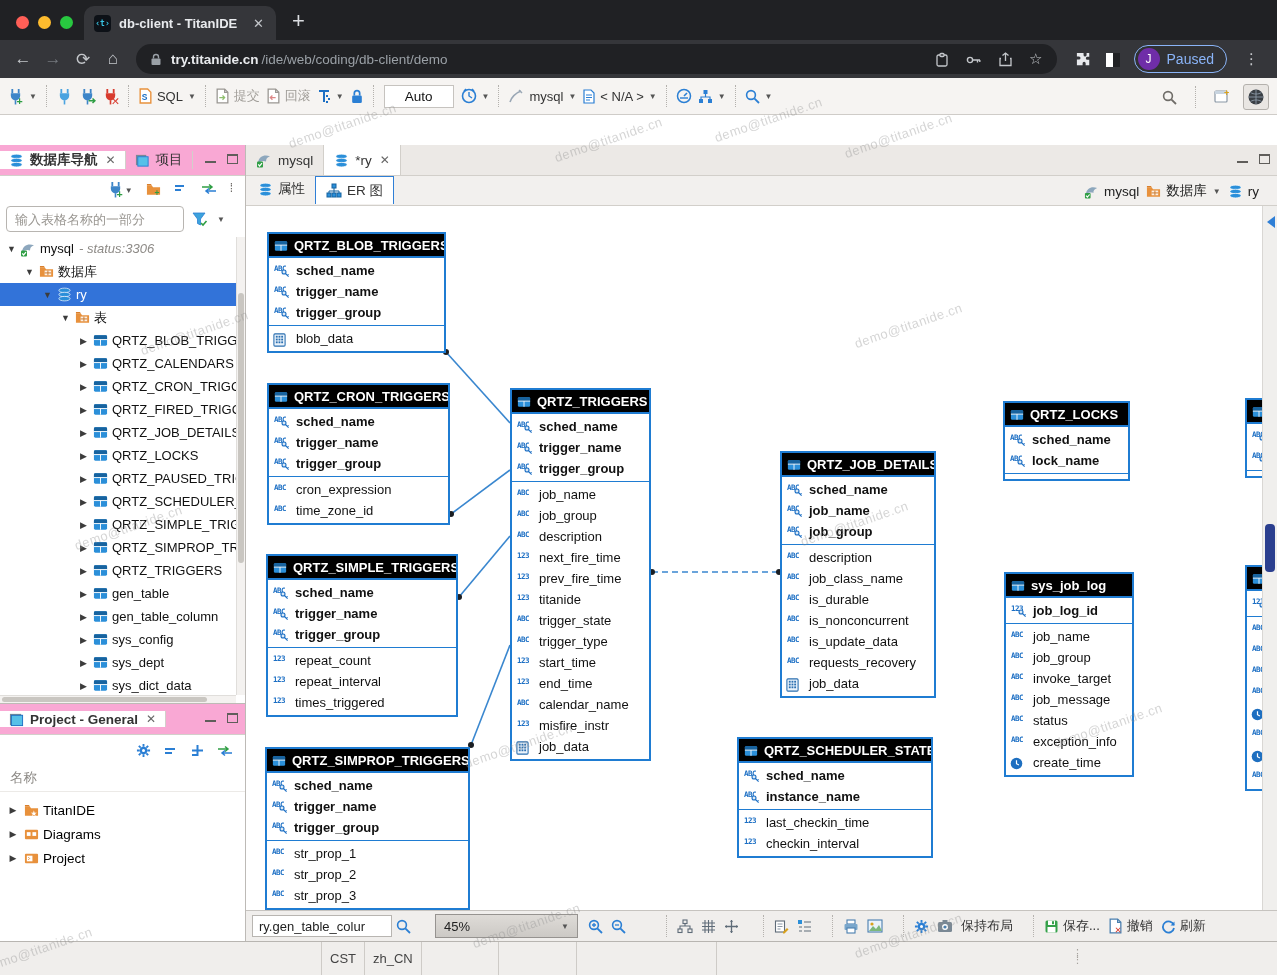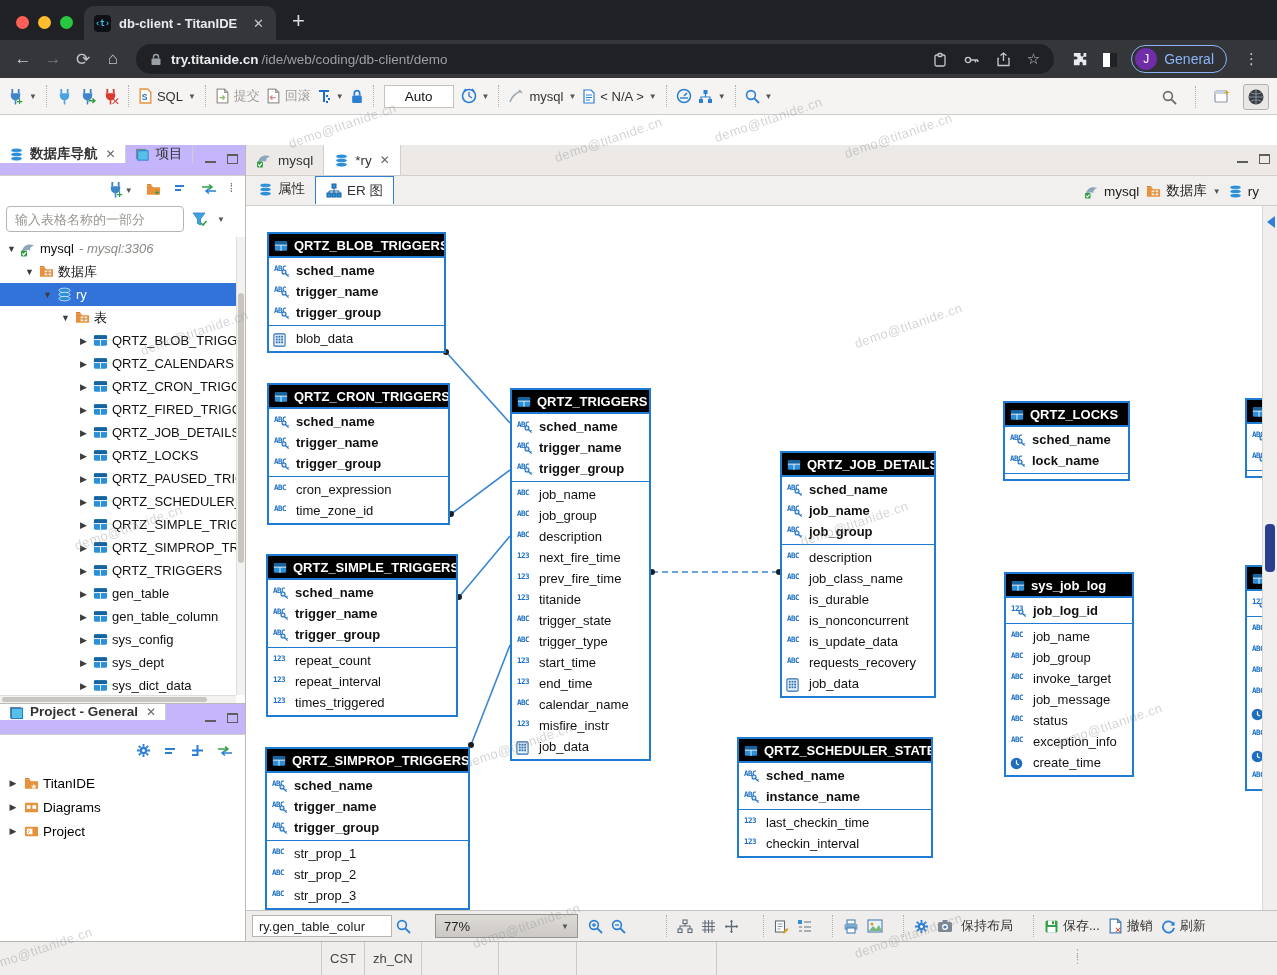--- a/index.html
+++ b/index.html
@@ -34,21 +34,21 @@
 .tbtn{display:flex;align-items:center;gap:4px;padding:3px 3px;border-radius:3px;white-space:nowrap}
 .caret{font-size:8px;color:#555;margin-left:1px}
 .tsep{width:1px;height:22px;border-left:1px dotted #b4b1ad;margin:0 6px}
 .autobox{background:#fff;border:1px solid #c6c3bf;padding:3px 20px;font-size:13.5px;color:#111;margin:0 4px}
 .dimtxt{color:#a09d98}
 .tright{position:absolute;right:8px;top:0;height:37px;display:flex;align-items:center;gap:12px}
 .globebtn{width:26px;height:26px;border:1px solid #b4b1ad;border-radius:3px;background:#e9e6e3;display:flex;align-items:center;justify-content:center}
 
 .workspace{position:absolute;top:145px;left:0;right:0;bottom:34px;display:flex}
 .sidebar{width:246px;border-right:1px solid #bdbab6;display:flex;flex-direction:column;background:#fff;flex:0 0 246px}
-.vtabs{height:31px;background:#c4b5fd;display:flex;align-items:flex-start;position:relative;border-bottom:1px solid #d2cfca;flex:0 0 31px}
+.vtabs{height:31px;background:#f9a8d4;display:flex;align-items:center;position:relative;border-bottom:1px solid #d2cfca;flex:0 0 31px}
 .vtab{display:flex;align-items:center;gap:6px;padding:0 9px;font-size:13.5px;color:#333;border-right:1px solid #d2cfca}
 .vtab.active{background:#fff;font-weight:bold}
 .vclose{color:#666;font-size:12px;margin-left:2px}
 .winbtns{position:absolute;right:7px;top:9px;display:flex;gap:11px}
 .wmin{width:11px;height:9px;border-bottom:2px solid #5f5d5a}
 .wmax{width:11px;height:10px;border:1px solid #5f5d5a;border-top:2px solid #5f5d5a}
 .paneltools{height:25px;display:flex;align-items:center;justify-content:flex-end;gap:13px;padding:0 12px;flex:0 0 25px}
 .searchrow{height:36px;display:flex;align-items:center;padding:0 6px;gap:8px;flex:0 0 36px}
 .searchbox{width:178px;height:26px;border:1px solid #b8b5b1;border-radius:4px;font-size:13px;padding:0 8px;color:#888;font-family:inherit;background:#fff}
 .searchbox::placeholder{color:#9a9792}
@@ -155,21 +155,21 @@
     <div class="chromeicons">
       <span><svg class="svg" width="17" height="17" viewBox="0 0 17 17">
             <path d="M6 2h3v2.2a1.6 1.6 0 0 0 3.2 0V2H15v4h-2a1.6 1.6 0 0 0 0 3.2h2V15h-3.8v-2a1.6 1.6 0 0 0-3.2 0v2H2V9h2.2a1.6 1.6 0 0 0 0-3.2H2V2z" fill="#e8eaed" transform="scale(0.95)"></path>
           </svg></span>
       <span><svg class="svg" width="16" height="16" viewBox="0 0 16 16">
             <rect x="1" y="1" width="14" height="14" fill="#fff"></rect>
             <rect x="8" y="1" width="7" height="14" fill="#202124"></rect>
           </svg></span>
       <div class="profile">
         <div class="avatar">J</div>
-        <div class="paused">General</div>
+        <div class="paused">Paused</div>
       </div>
       <div class="kebab">⋮</div>
     </div>
   </div>
 
 
   <div class="toolbar">
     <span class="tbtn">
         <span id="ic-plugnew"><svg class="svg" width="17" height="17" viewBox="0 0 16 16">
             <path d="M5 1v4M11 1v4" stroke="#3d85c8" stroke-width="1.7" fill="none"></path>
@@ -380,21 +380,21 @@
       <div class="trow" style="padding-left: 4px;">
             <span class="arr">▼</span>
             <span class="tic">
               <svg class="svg" width="16" height="16" viewBox="0 0 16 16">
                 <path d="M2 10.5C3 4.5 8 2 14 4.2 11 5.3 10 7 10 9.5 8 8.5 5 9 2 10.5z" fill="#8da7bd"></path>
                 <rect x="1" y="9.5" width="6" height="6" rx="1" fill="#2f9e44"></rect>
                 <path d="M2.2 12.4l1.4 1.6 2.4-2.8" stroke="#fff" stroke-width="1.2" fill="none"></path>
               </svg>
             </span>
             <span>mysql</span>
-            <span class="tsuffix"> - mysql:3306</span>
+            <span class="tsuffix"> - status:3306</span>
           </div>
           <div class="trow" style="padding-left: 22px;">
             <span class="arr">▼</span>
             <span class="tic">
               <svg class="svg" width="15" height="15" viewBox="0 0 16 16">
                 <path d="M1 3.5h5l1.5 2H15v8H1z" fill="#e8913c"></path>
                 <path d="M1 3.5V2.2h4.2l1 1.3z" fill="#d97f2c"></path>
                 <rect x="6" y="7" width="7" height="5" fill="#fff" opacity="0.85"></rect>
                 <path d="M6 9.5h7M9.5 7v5" stroke="#c8762a"></path>
               </svg>
@@ -653,20 +653,21 @@
               </svg></span>
           <span id="ic-expand2"><svg class="svg" width="13" height="13" viewBox="0 0 13 13">
                 <path d="M1 6.5h11M6.5 1v11" stroke="#2b7fd4" stroke-width="2"></path>
                 <path d="M1 11h6" stroke="#2b7fd4" stroke-width="2"></path>
               </svg></span>
           <span id="ic-link2"><svg class="svg" width="16" height="12" viewBox="0 0 16 12">
                 <path d="M1 4h10M8 1.5L11 4 8 6.5" stroke="#2f9e44" stroke-width="1.5" fill="none"></path>
                 <path d="M15 8H5M8 5.5L5 8l3 2.5" stroke="#2b7fd4" stroke-width="1.5" fill="none"></path>
               </svg></span>
         </div>
+        <div class="namehdr">名称</div>
         <div class="ptree" id="projtree">
             <div class="prow">
               <span class="arr">▶</span>
               <span class="tic"><svg class="svg" width="15" height="15" viewBox="0 0 16 16">
                   <path d="M1 3.5h5l1.5 2H15v8H1z" fill="#e8913c"></path>
                   <path d="M1 3.5V2.2h4.2l1 1.3z" fill="#d97f2c"></path>
                   <text x="7" y="14" font-size="8" fill="#fff">★</text>
                 </svg></span>
               <span>TitanIDE</span>
             </div>
@@ -1539,21 +1540,21 @@
       <div class="ertoolbar">
         <input class="erinput" value="ry.gen_table_colur" style="">
         <span class="erbtn" id="ic-ermag">
             <svg class="svg" width="15" height="15" viewBox="0 0 15 15">
               <circle cx="6" cy="6" r="4.4" fill="none" stroke="#2b7fd4" stroke-width="1.6"></circle>
               <path d="M9.3 9.3L14 14" stroke="#2b7fd4" stroke-width="1.8"></path>
             </svg>
           </span>
         <span style="width:14px"></span>
         <div class="zoomcombo">
-            <span>77%</span>
+            <span>45%</span>
             <span class="caret">▼</span>
           </div>
         <span class="erbtn" id="ic-zin">
             <svg class="svg" width="15" height="15" viewBox="0 0 15 15">
               <circle cx="6" cy="6" r="4.4" fill="none" stroke="#2b7fd4" stroke-width="1.6"></circle>
               <path d="M9.3 9.3L14 14" stroke="#2b7fd4" stroke-width="1.8"></path>
               <path d="M4 6h4M6 4v4" stroke="#2b7fd4" stroke-width="1.3"></path>
             </svg>
           </span>
         <span class="erbtn" id="ic-zout">

